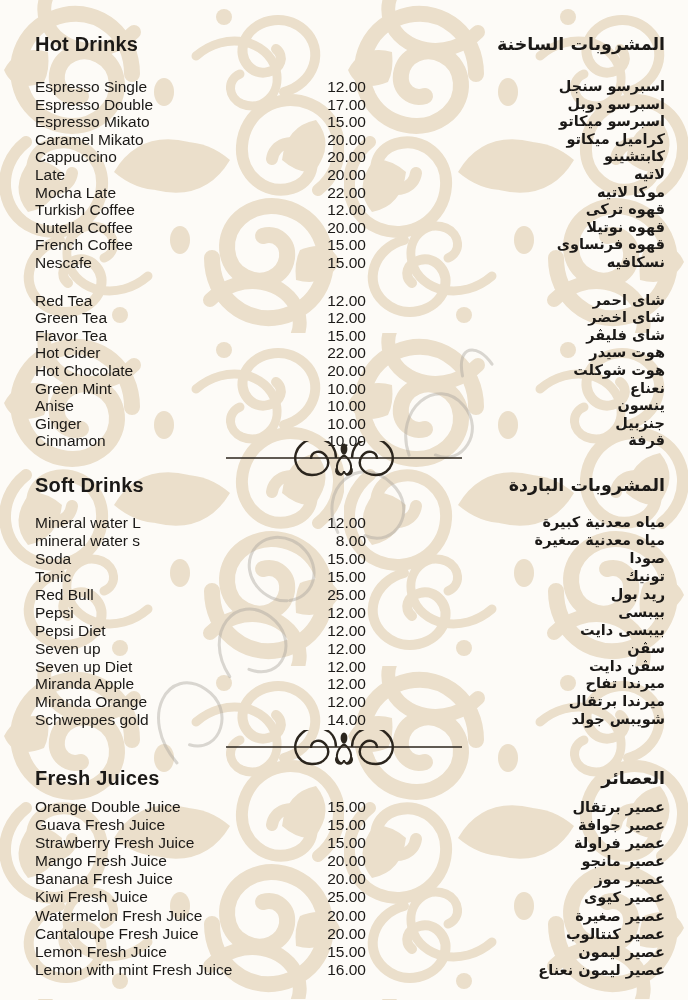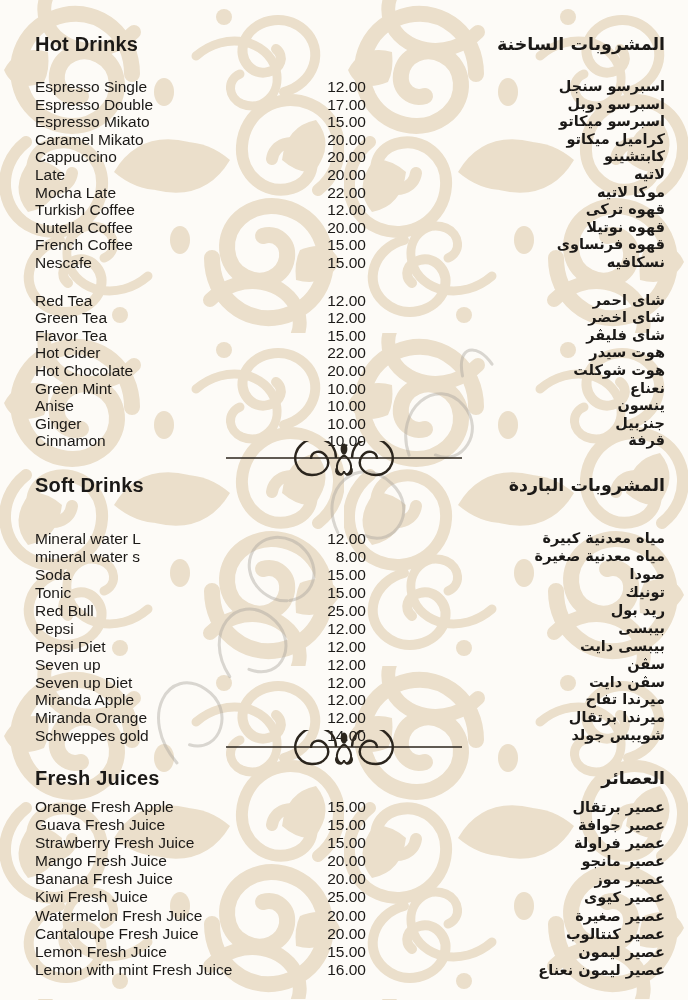--- a/index.html
+++ b/index.html
@@ -179,21 +179,21 @@
             <span class="iprice">10.00</span>
             <span class="iar ar">قرفة</span>
           </div>
         </div>
       </section>
       <section class="section">
         <div class="shead" style="top: 472px;">
           <span class="hdr-en">Soft Drinks</span>
           <span class="hdr-ar ar">المشروبات الباردة</span>
         </div>
-        <div class="list" style="top: 530px;">
+        <div class="list" style="top: 514px;">
           <div class="row" style="height: 17.95px; line-height: 17.95px;">
             <span class="iname">Mineral water L</span>
             <span class="iprice">12.00</span>
             <span class="iar ar">مياه معدنية كبيرة</span>
           </div>
           <div class="row" style="height: 17.95px; line-height: 17.95px;">
             <span class="iname">mineral water s</span>
             <span class="iprice">8.00</span>
             <span class="iar ar">مياه معدنية صغيرة</span>
           </div>
@@ -249,21 +249,21 @@
           </div>
         </div>
       </section>
       <section class="section">
         <div class="shead" style="top: 765px;">
           <span class="hdr-en">Fresh Juices</span>
           <span class="hdr-ar ar">العصائر</span>
         </div>
         <div class="list" style="top: 798px;">
           <div class="row" style="height: 18.1px; line-height: 18.1px;">
-            <span class="iname">Orange Fresh Apple</span>
+            <span class="iname">Orange Double Juice</span>
             <span class="iprice">15.00</span>
             <span class="iar ar">عصير برتقال</span>
           </div>
           <div class="row" style="height: 18.1px; line-height: 18.1px;">
             <span class="iname">Guava Fresh Juice</span>
             <span class="iprice">15.00</span>
             <span class="iar ar">عصير جوافة</span>
           </div>
           <div class="row" style="height: 18.1px; line-height: 18.1px;">
             <span class="iname">Strawberry Fresh Juice</span>

